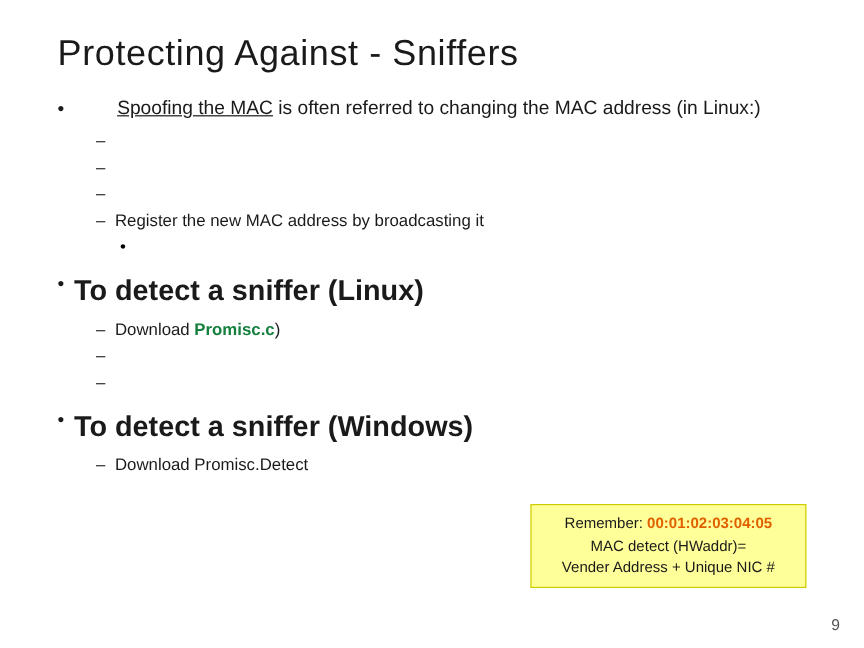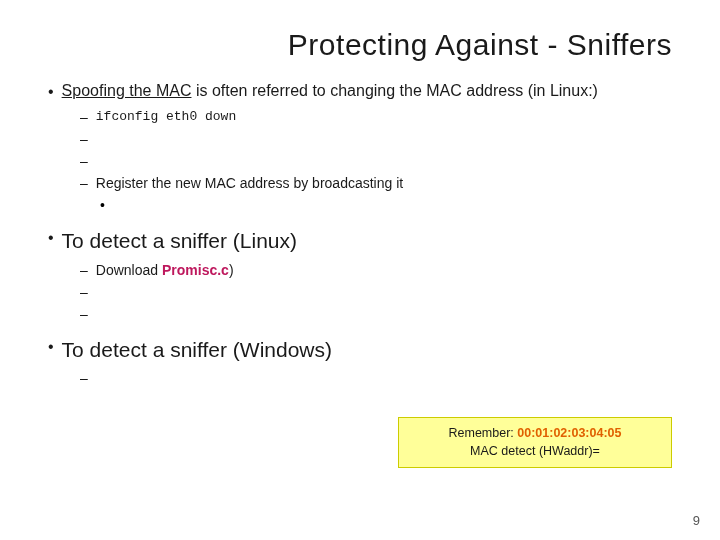--- a/index.html
+++ b/index.html
@@ -14,21 +14,21 @@
     .slide {
       width: 720px;
       height: 540px;
       padding: 28px 48px 20px 48px;
       position: relative;
     }
     .title {
       font-size: 30px;
       font-weight: normal;
       color: #1a1a1a;
-      text-align: right;
+      text-align: left;
       margin-bottom: 18px;
       letter-spacing: 0.5px;
     }
     .bullet-section {
       margin-bottom: 10px;
     }
     .bullet-main {
       display: flex;
       align-items: flex-start;
       font-size: 16px;
@@ -56,43 +56,43 @@
     }
     .dash {
       margin-right: 8px;
       flex-shrink: 0;
     }
     .mono {
       font-family: 'Courier New', Courier, monospace;
       font-size: 13px;
     }
     .orange {
-      color: #be185d;
+      color: #15803d;
       font-weight: bold;
     }
     .highlight-box {
       background: #ffff99;
       border: 1px solid #cccc00;
       padding: 6px 10px;
       font-size: 12.5px;
       color: #1a1a1a;
       text-align: center;
       line-height: 1.5;
       position: absolute;
       right: 48px;
-      bottom: 72px;
-      width: 274px;
+      bottom: 50px;
+      width: 230px;
     }
     .highlight-box .hl-orange {
       color: #e06000;
       font-weight: bold;
     }
     .bullet-large {
-      font-size: 21px;
-      font-weight: normal;
+      font-size: 24px;
+      font-weight: bold;
     }
     .sub-bullet {
       margin-left: 20px;
       display: flex;
       align-items: flex-start;
       font-size: 14px;
       line-height: 1.5;
     }
     .sub-bullet-dot {
       margin-right: 6px;
@@ -110,27 +110,26 @@
 <body>
 
 <div class="slide">
 
   <div class="title">Protecting Against - Sniffers</div>
 
   <div class="bullet-section">
     <div class="bullet-main">
       <span class="bullet-dot">•</span>
       <span class="bullet-text">
-        <span style="text-decoration:underline;">Spoofing the MAC</span><span> is often referred to changing the MAC address (in Linux:)</span>
+        <span style="text-decoration:underline;margin-left:36px;">Spoofing the MAC</span><span> is often referred to changing the MAC address (in Linux:)</span>
       </span>
     </div>
     <div class="sub-items">
       <div class="sub-item">
         <span class="dash">–</span>
-        <span class="mono">ifconfig eth0 down</span>
       </div>
       <div class="sub-item">
         <span class="dash">–</span>
       </div>
       <div class="sub-item">
         <span class="dash">–</span>
       </div>
       <div class="sub-item">
         <span class="dash">–</span>
         <span>Register the new MAC address by broadcasting it</span>
@@ -163,24 +162,26 @@
   </div>
 
   <div class="bullet-section">
     <div class="bullet-main">
       <span class="bullet-dot">•</span>
       <span class="bullet-large">To detect a sniffer (Windows)</span>
     </div>
     <div class="sub-items">
       <div class="sub-item">
         <span class="dash">–</span>
+        <span>Download Promisc.Detect</span>
       </div>
     </div>
   </div>
 
   <div class="highlight-box">
     <span>Remember: </span><span class="hl-orange">00:01:02:03:04:05</span><br>
     <span>MAC detect (HWaddr)=</span><br>
+    <span>Vender Address + Unique NIC #</span>
   </div>
 
   <div class="page-num">9</div>
 
 </div>
 
 </body></html>

